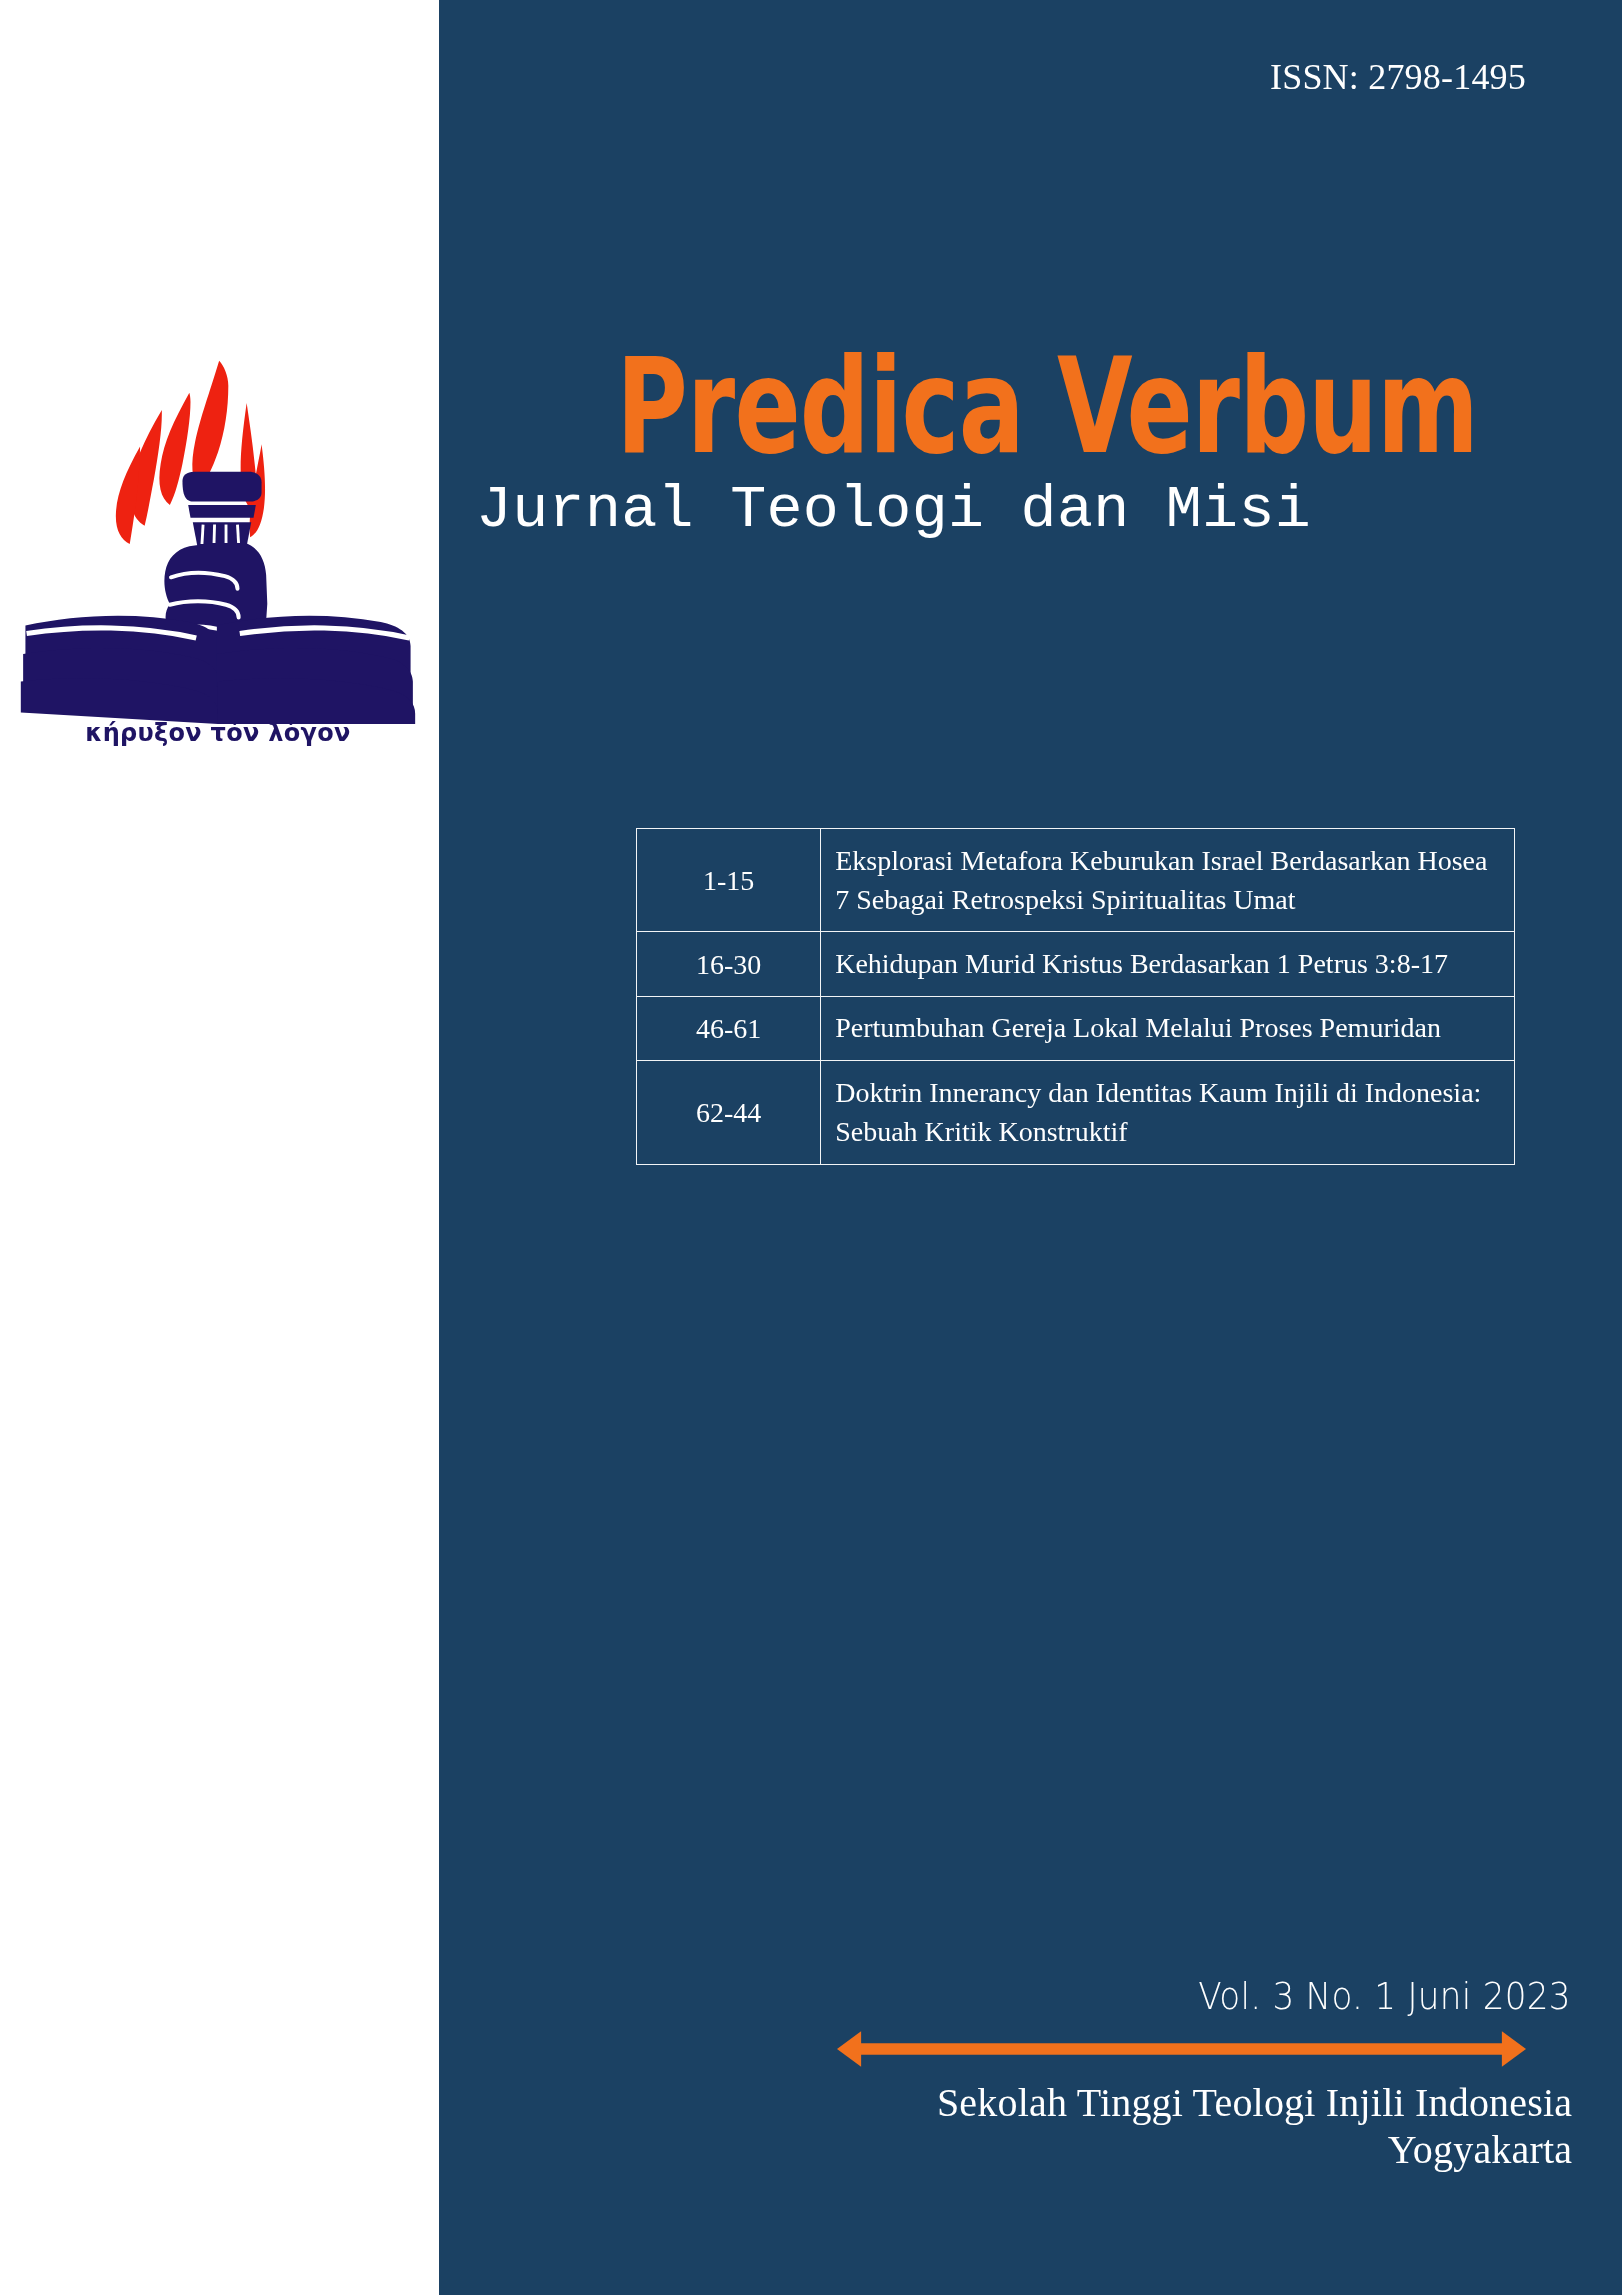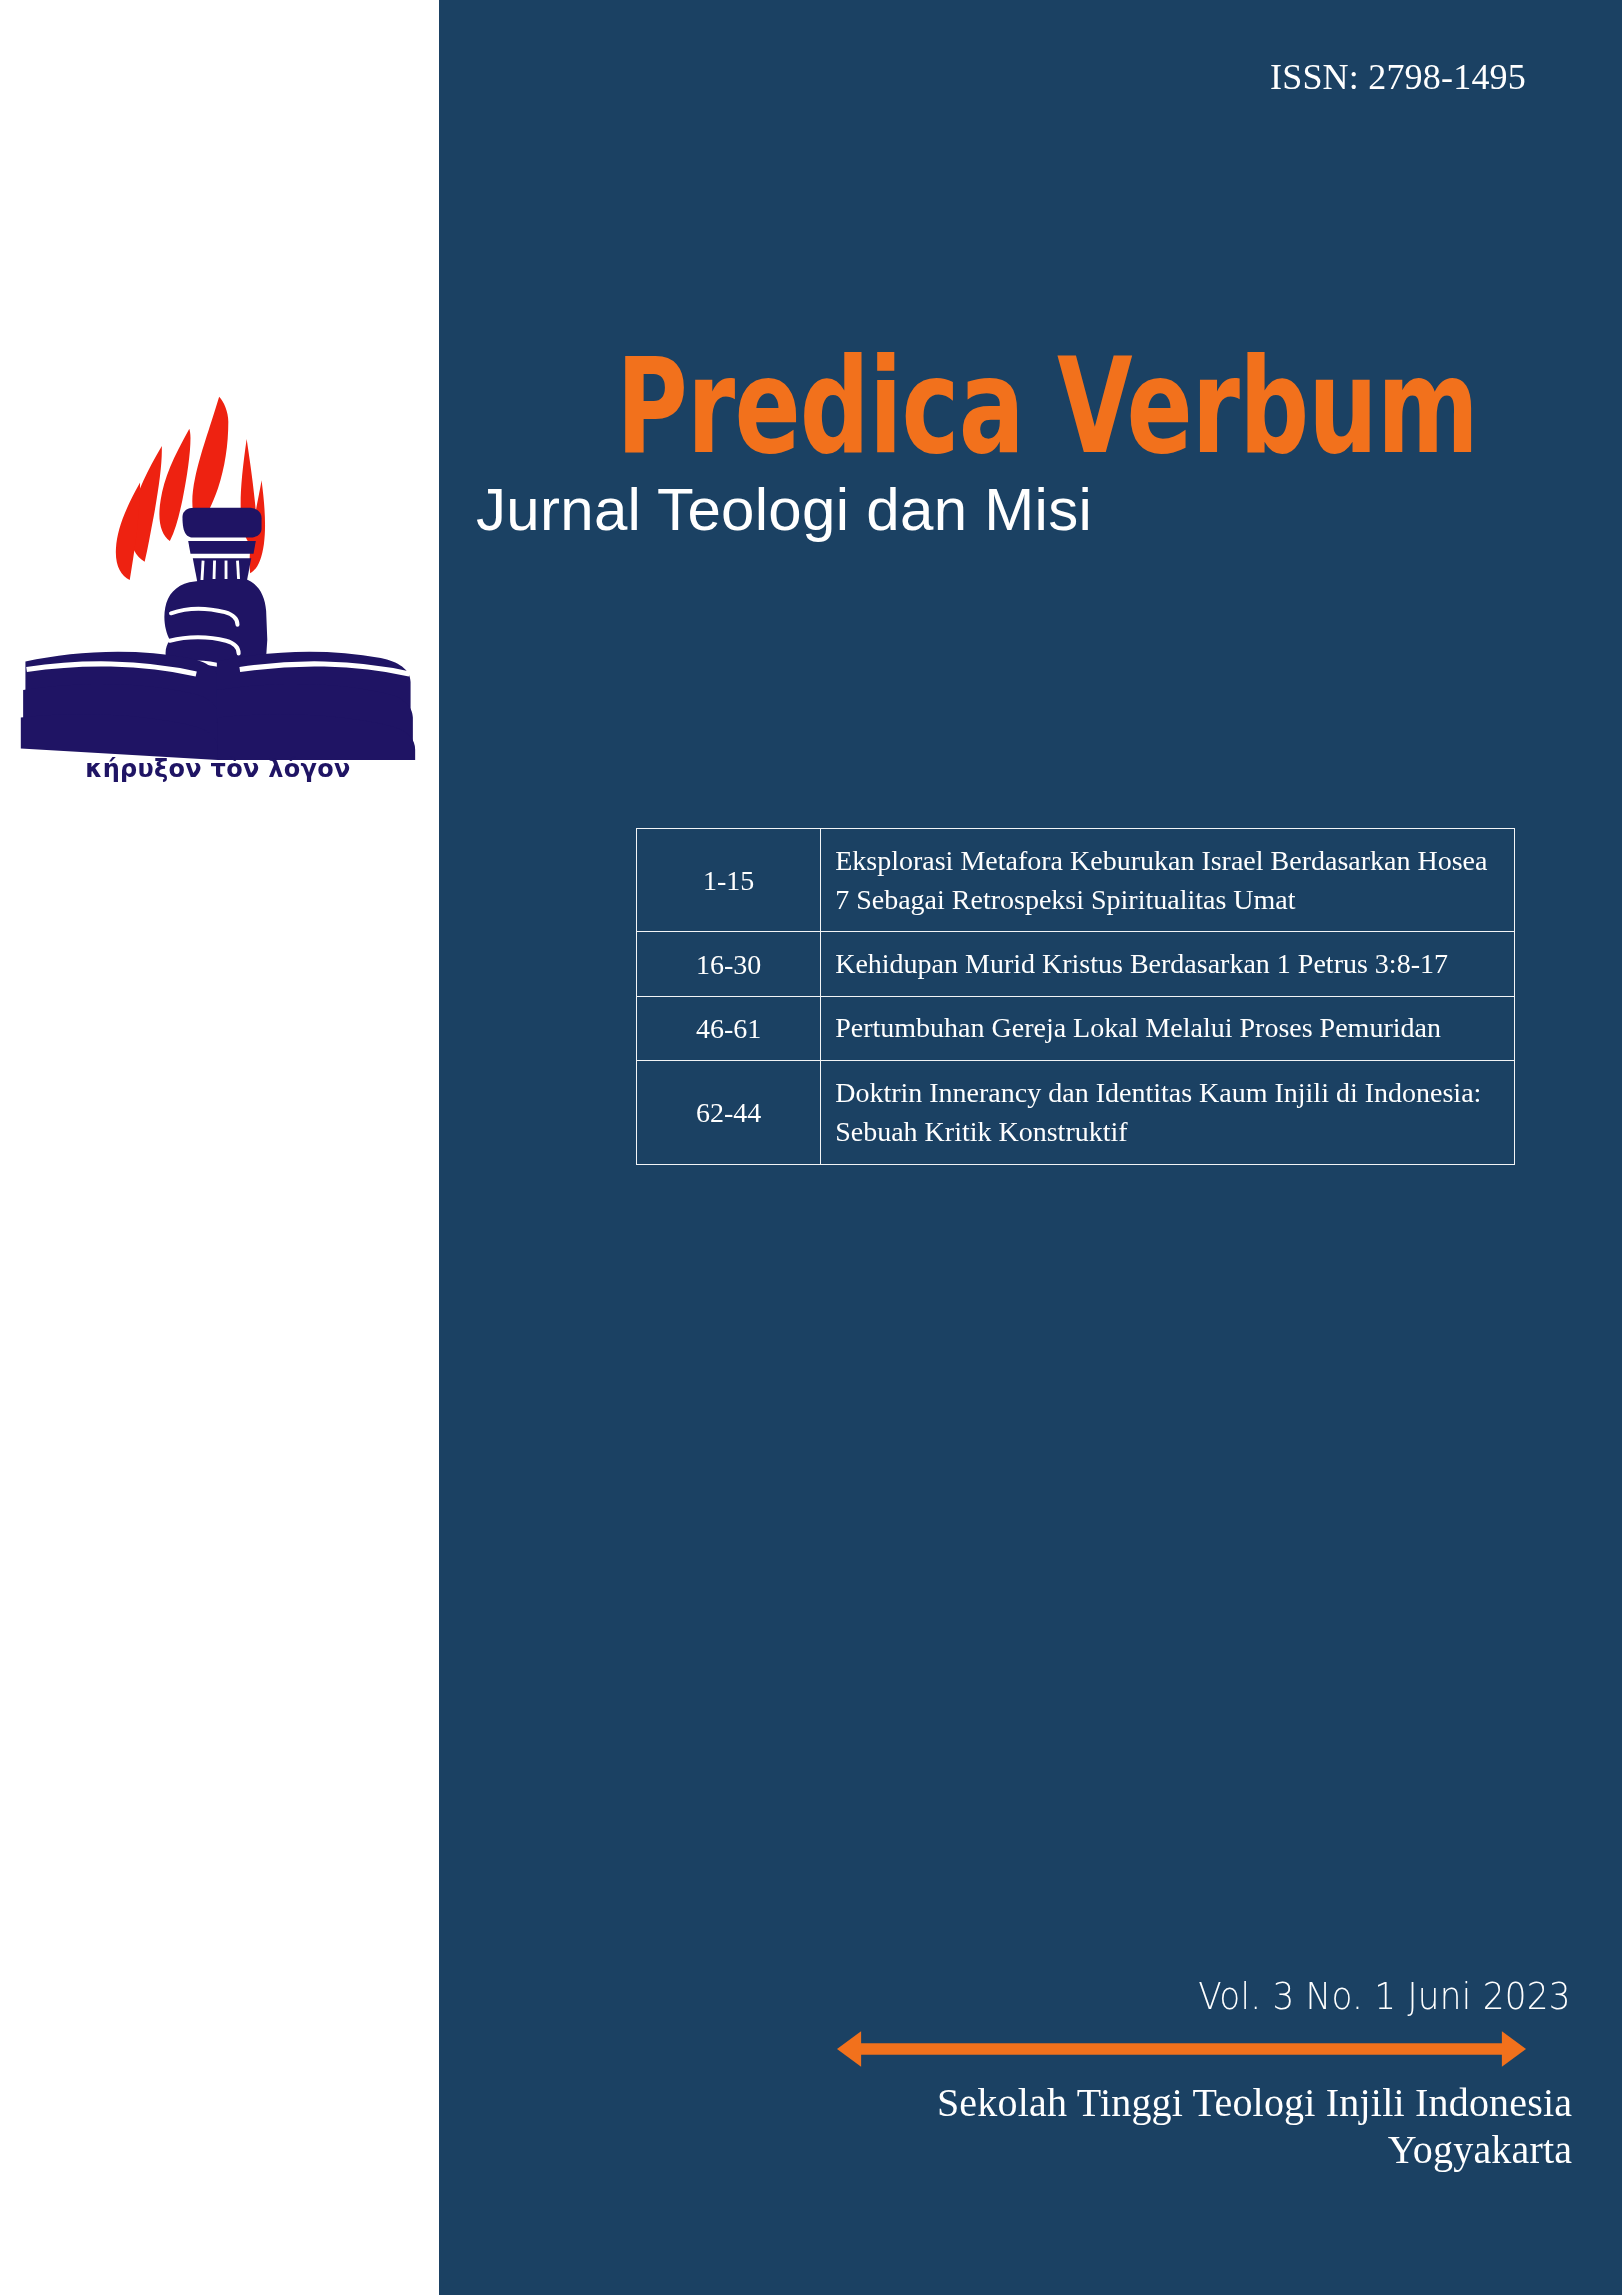--- a/index.html
+++ b/index.html
@@ -49,21 +49,21 @@
     font-size: 36px;
     line-height: 1.24;
     letter-spacing: 0.2px;
   }
   #issn-block div { white-space: nowrap; }
 
   
   #logo {
     position: absolute;
     left: 17px;
-    top: 376px;
+    top: 340px;
     width: 402px;
     height: 436px;
   }
   #logo svg { display: block; width: 402px; height: 384px; }
   #logo-motto {
     width: 402px;
     text-align: center;
     color: #1f1464;
     font-family: "DejaVu Sans", sans-serif;
     font-weight: bold;
@@ -86,21 +86,21 @@
     font-weight: bold;
     font-size: 132px;
     line-height: 0.95;
     letter-spacing: -1.1px;
     transform: scaleX(0.74);
     transform-origin: center center;
     white-space: nowrap;
   }
   #journal-subtitle {
     color: #ffffff;
-    font-family: Liberation Sans, sans-serif;
+    font-family: Liberation Mono, monospace;
     font-size: 60px;
     line-height: 1.1;
     margin-top: 8px;
     letter-spacing: 0.3px;
     white-space: nowrap;
   }
 
   
   #toc {
     position: absolute;

